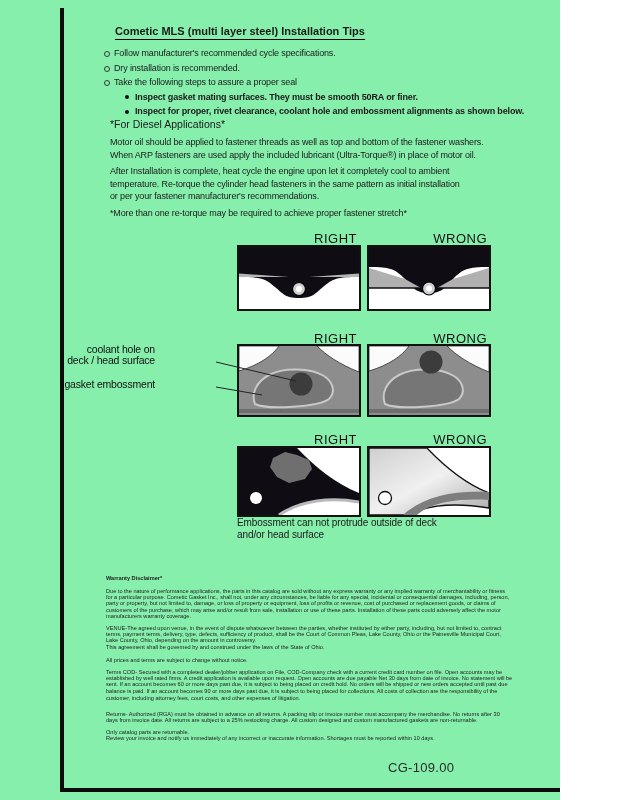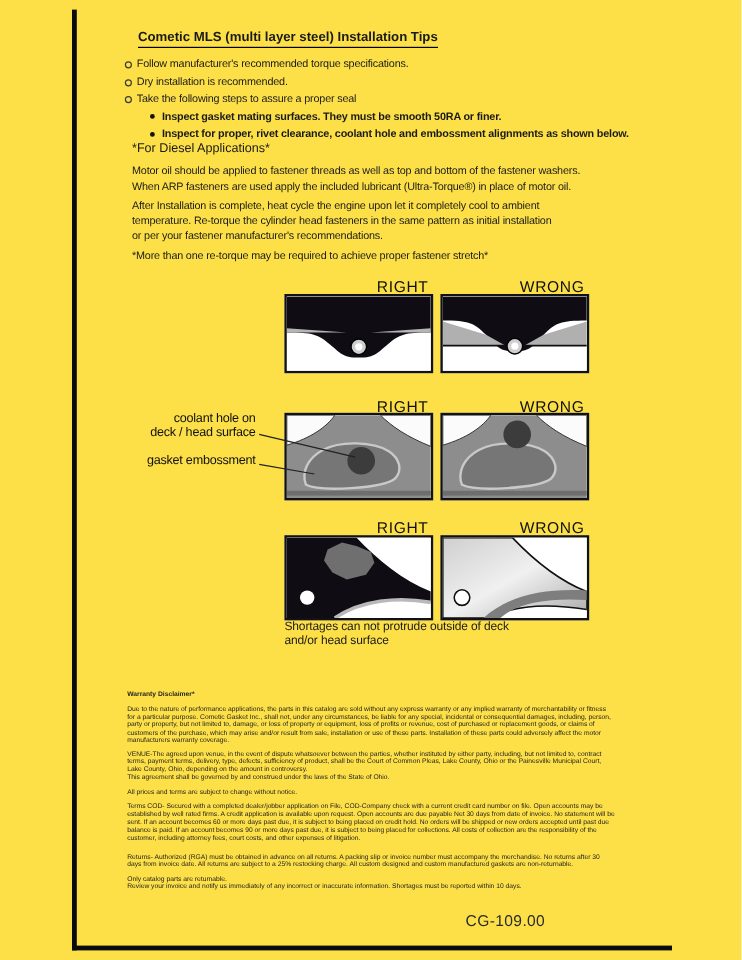--- a/index.html
+++ b/index.html
@@ -1,17 +1,17 @@
 <!DOCTYPE html>
 <html><head>
 <meta charset="utf-8">
 <style>
   html,body{margin:0;padding:0;background:#ffffff;}
   .page{
-    position:relative;width:618px;height:800px;background:#fde047;overflow:hidden;
+    position:relative;width:560px;height:800px;background:#86efac;overflow:hidden;
     font-family:"Liberation Sans", sans-serif;color:#1a1a1a;
   }
   
   .edge-v{position:absolute;left:60px;top:8px;width:4px;height:784px;background:#0b0b0b;}
   .edge-h{position:absolute;left:60px;top:788px;width:500px;height:4px;background:#0b0b0b;}
 
   .title{
     position:absolute;left:115px;top:25px;font-size:11px;font-weight:bold;letter-spacing:0;
     border-bottom:1.5px solid #000;padding-bottom:2px;display:inline-block;
   }
@@ -54,21 +54,21 @@
 <div class="page">
 
   <div class="edge-v"></div>
   <div class="edge-h"></div>
 
   <div class="title">Cometic MLS (multi layer steel) Installation Tips</div>
 
   <div class="tips">
     <div class="tip">
       <span class="ob"></span>
-      <span>Follow manufacturer's recommended torque specifications.</span>
+      <span>Follow manufacturer's recommended cycle specifications.</span>
     </div>
     <div class="tip">
       <span class="ob"></span>
       <span>Dry installation is recommended.</span>
     </div>
     <div class="tip">
       <span class="ob"></span>
       <span>Take the following steps to assure a proper seal</span>
     </div>
     <div class="tip sub">
@@ -162,21 +162,21 @@
           <stop offset="0.5" stop-color="#f0f0f0"></stop>
           <stop offset="1" stop-color="#ababab"></stop>
         </linearGradient>
       </defs>
       <rect width="120" height="67" fill="#ffffff"></rect>
       <path d="M0,0 H58 C76,19 97,36 120,45 V60 C90,55 60,56 38,67 H0 Z" fill="url(#bandGrad)" stroke="#111" stroke-width="1.3"></path>
       <path d="M34,67 C55,48 85,42 120,44 L120,52 C90,50 62,54 48,67 Z" fill="#7e7e7e"></path>
       <circle cx="16" cy="50" r="6.5" fill="#ffffff" stroke="#111" stroke-width="1.3"></circle>
     </svg>
   </div>
-  <div class="caption" style="left:237px;top:517px;">Shortages can not protrude outside of deck
+  <div class="caption" style="left:237px;top:517px;">Embossment can not protrude outside of deck
 and/or head surface</div>
 
   <svg class="leaders" width="618" height="800" viewBox="0 0 618 800">
     <line x1="216" y1="362" x2="296" y2="381" stroke="#222" stroke-width="1"></line>
     <line x1="216" y1="387" x2="262" y2="395" stroke="#222" stroke-width="1"></line>
   </svg>
 
   <div class="fineprint">
     <div class="fp fph">Warranty Disclaimer*</div>
     <div class="fp fp1">Due to the nature of performance applications, the parts in this catalog are sold without any express warranty or any implied warranty of merchantability or fitness for a particular purpose.  Cometic Gasket Inc., shall not, under any circumstances, be liable for any special, incidental or consequential damages, including, person, party or property, but not limited to, damage, or loss of property or equipment, loss of profits or revenue, cost of purchased or replacement goods, or claims of customers of the purchase, which may arise and/or result from sale, installation or use of these parts.  Installation of these parts could adversely affect the motor manufacturers warranty coverage.</div>

